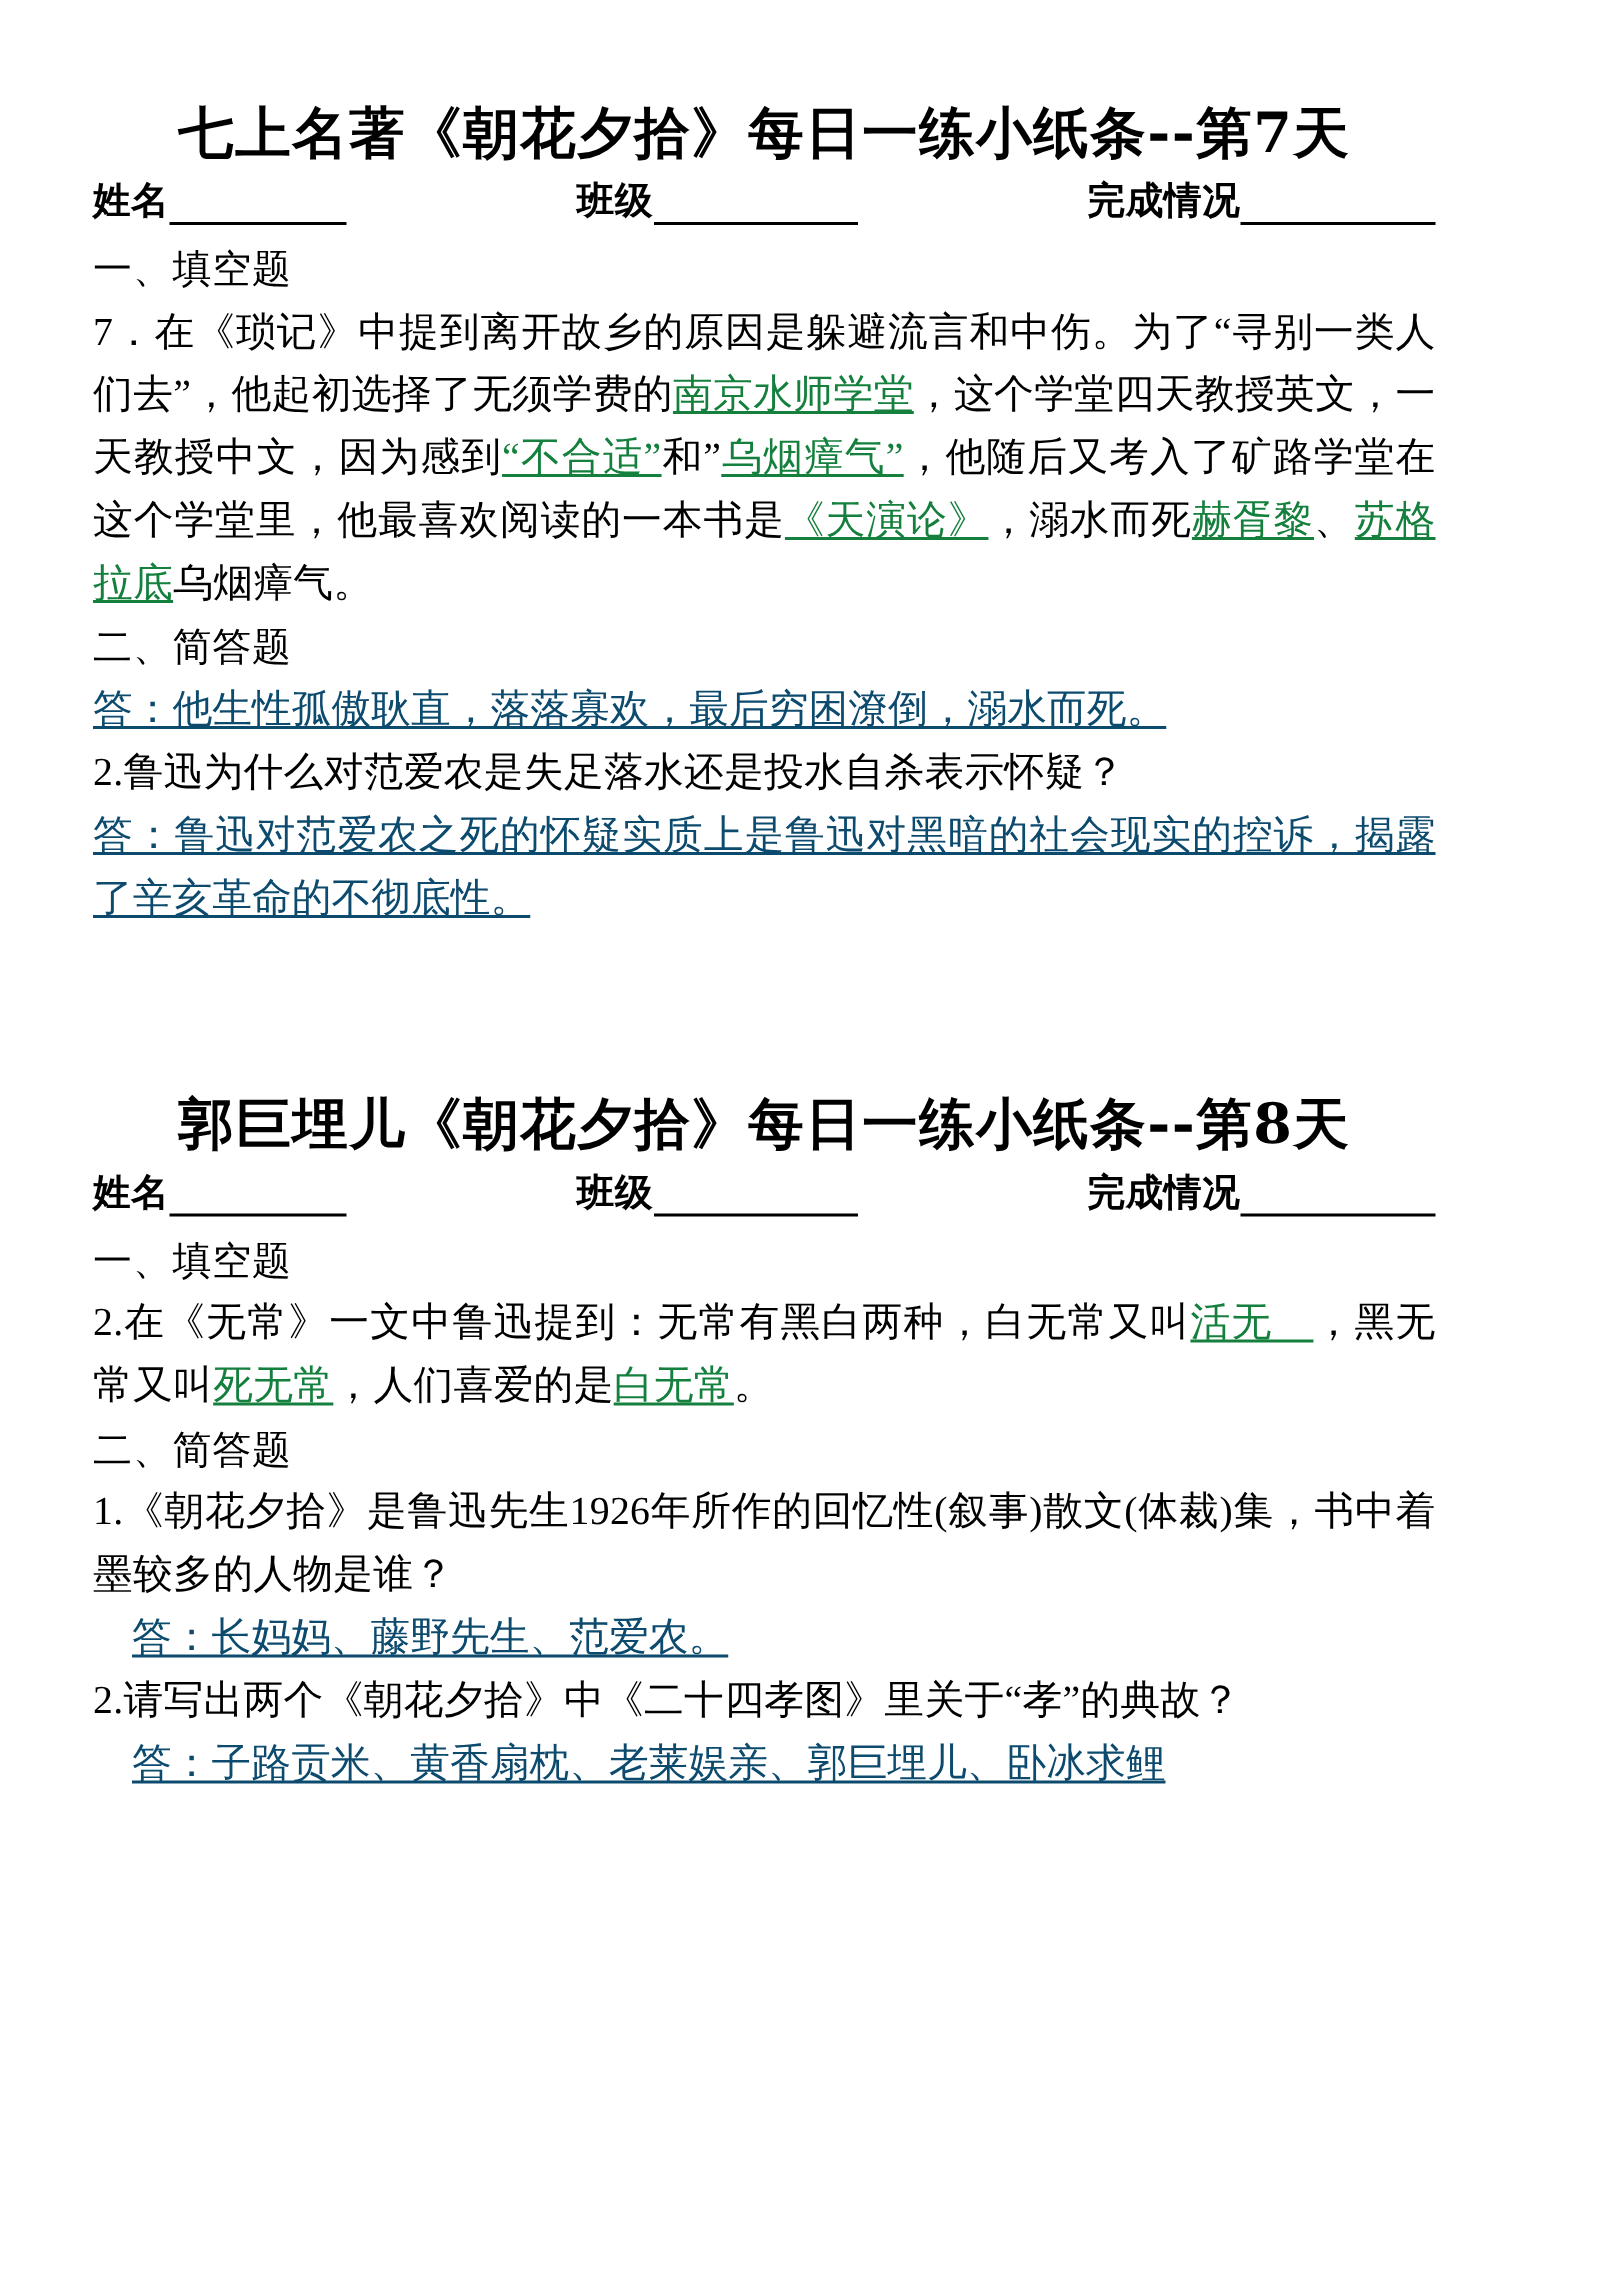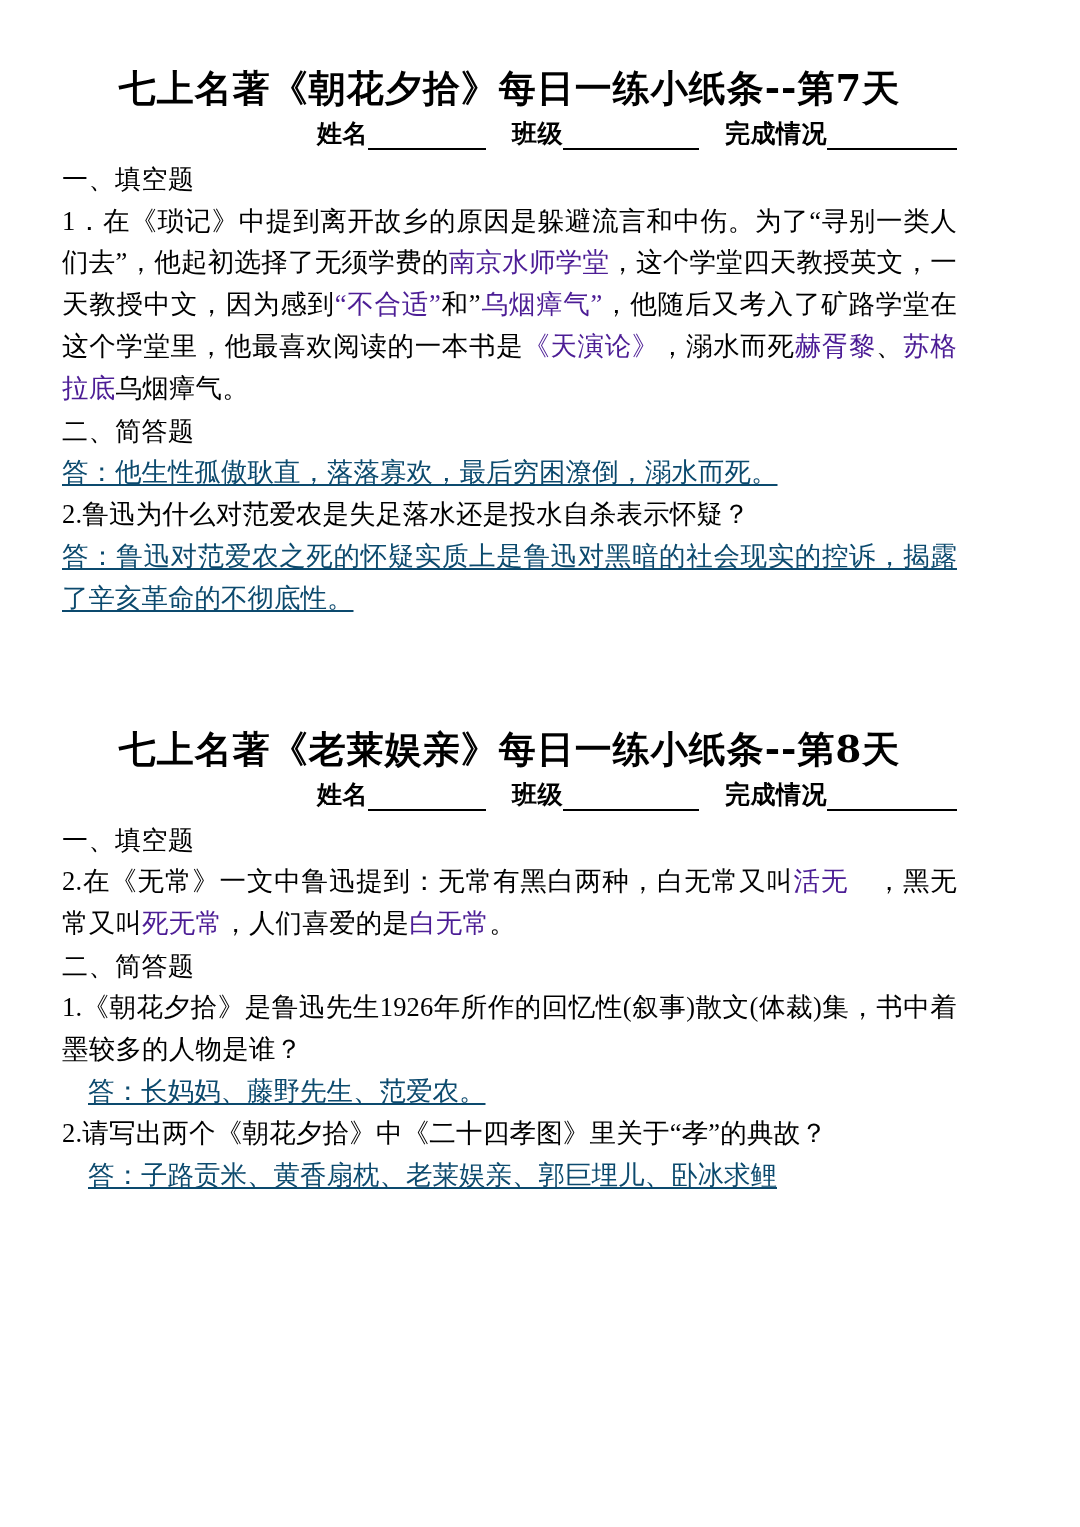--- a/index.html
+++ b/index.html
@@ -29,21 +29,21 @@
     font-family: "DejaVu Serif", "Liberation Serif", serif;
     font-weight: bold;
     font-size: 37px;
     letter-spacing: 1px;
     line-height: 1.25;
     margin: 0 0 6px 0;
     white-space: nowrap;
   }
   .meta-row {
     display: flex;
-    justify-content: flex-end;
+    justify-content: space-between;
     align-items: flex-end;
     gap: 26px;
     font-size: 25px;
     font-weight: bold;
     margin: 2px 0 10px 0;
     letter-spacing: 0.5px;
   }
   .meta-item {
     display: flex;
     align-items: flex-end;
@@ -71,21 +71,22 @@
     font-size: 26.5px;
     line-height: 1.58;
     margin: 0;
     text-align: justify;
     letter-spacing: 0.2px;
   }
   .para.q {
     text-indent: 0;
   }
   .fill {
-    color: #4c1d95;
+    color: #15803d;
+    text-decoration: underline;
     text-underline-offset: 3px;
   }
   .ans-line {
     font-size: 26.5px;
     line-height: 1.58;
     margin: 0;
     color: #0c4a6e;
     text-align: justify;
   }
   .ans-line .u {
@@ -117,42 +118,42 @@
       </span>
       <span class="meta-item">
         <span class="meta-label">完成情况</span>
         <span class="meta-blank blank-lg"></span>
       </span>
     </div>
 
     <p class="heading">一、填空题</p>
 
     <p class="para">
-      <span>1．在《琐记》中提到离开故乡的原因是躲避流言和中伤。为了“寻别一类人们去”，他起初选择了无须学费的</span><span class="fill">南京水师学堂</span><span>，这个学堂四天教授英文，一天教授中文，因为感到</span><span class="fill">“不合适”</span><span>和”</span><span class="fill">乌烟瘴气”</span><span>，他随后又考入了矿路学堂在这个学堂里，他最喜欢阅读的一本书是</span><span class="fill">《天演论》</span><span>，溺水而死</span><span class="fill">赫胥黎</span><span>、</span><span class="fill">苏格拉底</span><span>乌烟瘴气。</span>
+      <span>7．在《琐记》中提到离开故乡的原因是躲避流言和中伤。为了“寻别一类人们去”，他起初选择了无须学费的</span><span class="fill">南京水师学堂</span><span>，这个学堂四天教授英文，一天教授中文，因为感到</span><span class="fill">“不合适”</span><span>和”</span><span class="fill">乌烟瘴气”</span><span>，他随后又考入了矿路学堂在这个学堂里，他最喜欢阅读的一本书是</span><span class="fill">《天演论》</span><span>，溺水而死</span><span class="fill">赫胥黎</span><span>、</span><span class="fill">苏格拉底</span><span>乌烟瘴气。</span>
     </p>
 
     <p class="heading">二、简答题</p>
 
 
     <p class="ans-line">
       <span class="u">答：他生性孤傲耿直，落落寡欢，最后穷困潦倒，溺水而死。</span>
     </p>
 
     <p class="para q">2.鲁迅为什么对范爱农是失足落水还是投水自杀表示怀疑？</p>
 
     <p class="ans-line">
       <span class="u">答：鲁迅对范爱农之死的怀疑实质上是鲁迅对黑暗的社会现实的控诉，揭露了辛亥革命的不彻底性。</span>
     </p>
   </div>
 
   <div class="gap-big"></div>
 
   <div class="section">
 
-    <h1 class="doc-title">七上名著《老莱娱亲》每日一练小纸条--第8天</h1>
+    <h1 class="doc-title">郭巨埋儿《朝花夕拾》每日一练小纸条--第8天</h1>
 
     <div class="meta-row">
       <span class="meta-item">
         <span class="meta-label">姓名</span>
         <span class="meta-blank blank-sm"></span>
       </span>
       <span class="meta-item">
         <span class="meta-label">班级</span>
         <span class="meta-blank blank-md"></span>
       </span>

